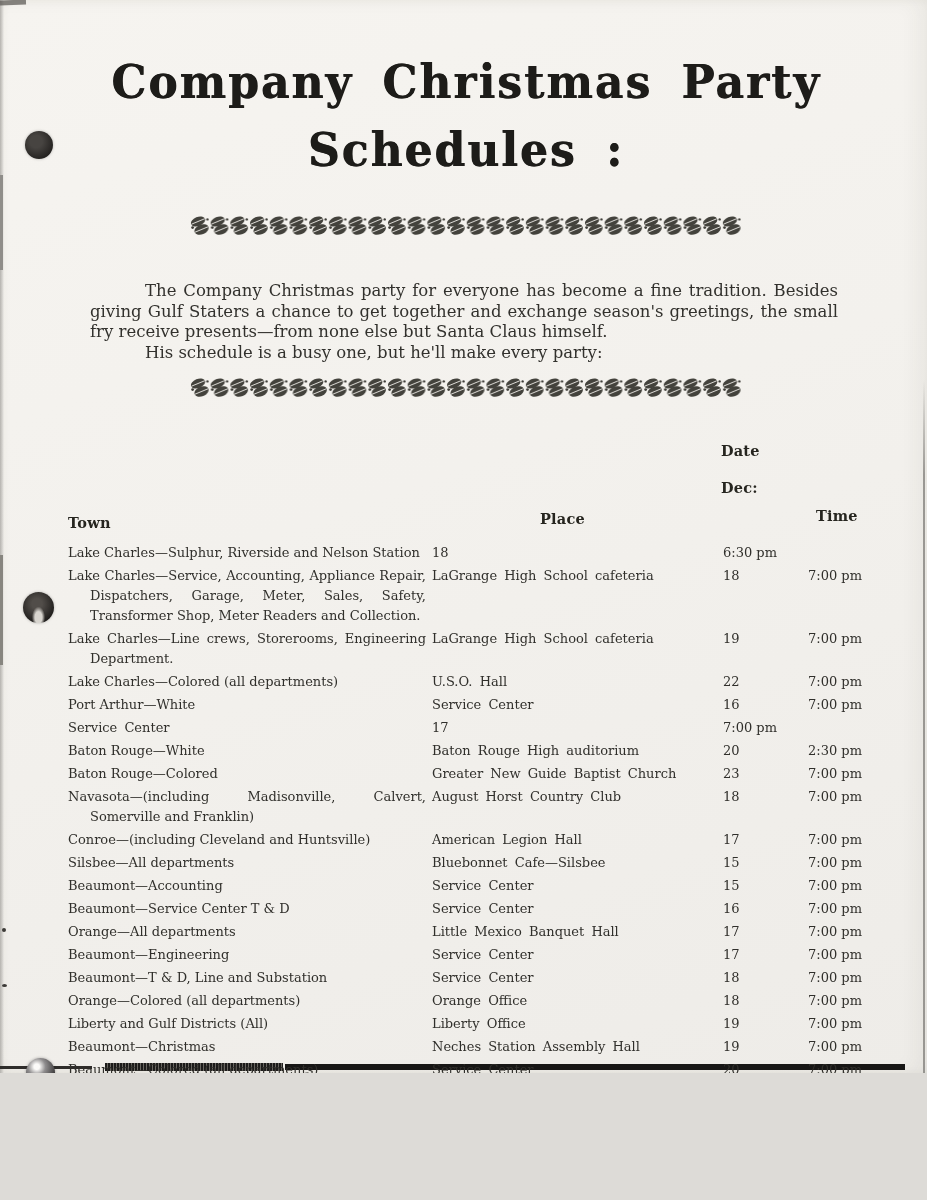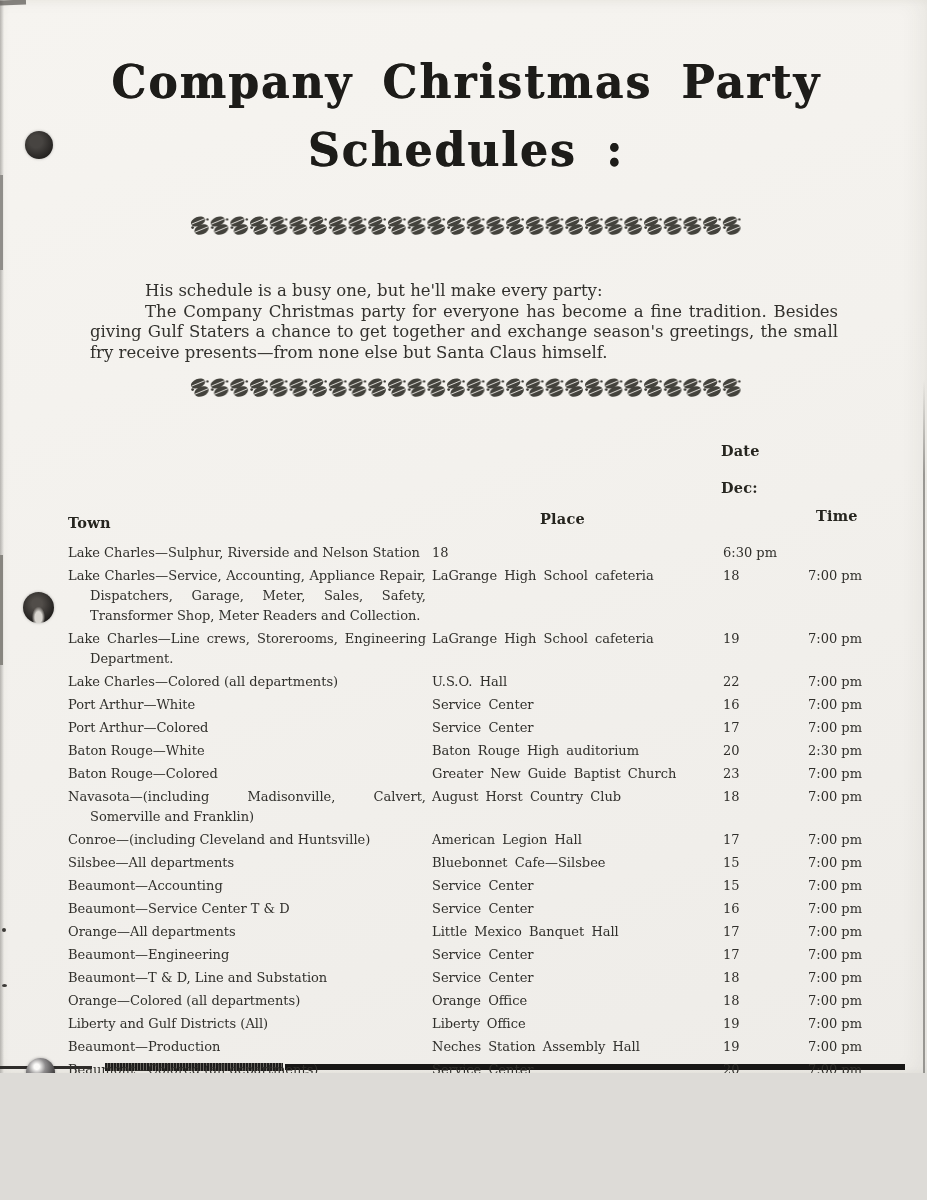--- a/index.html
+++ b/index.html
@@ -125,22 +125,22 @@
       <rect width="552" height="26" fill="url(#hb1)"></rect>
     </svg>
   </div>
   <div class="holly b2">
     <svg width="552" height="26" xmlns="http://www.w3.org/2000/svg">
       <rect width="552" height="26" fill="url(#hb1)"></rect>
     </svg>
   </div>
 
   <div class="intro">
+    <p>The Company Christmas party for everyone has become a fine tradition. Besides giving Gulf Staters a chance to get together and exchange season's greetings, the small fry receive presents—from none else but Santa Claus himself.</p>
     <p>His schedule is a busy one, but he'll make every party:</p>
-    <p>The Company Christmas party for everyone has become a fine tradition. Besides giving Gulf Staters a chance to get together and exchange season's greetings, the small fry receive presents—from none else but Santa Claus himself.</p>
   </div>
 
   <div class="colhead h-date">Date</div>
   <div class="colhead h-dec">Dec:</div>
   <div class="colhead h-town">Town</div>
   <div class="colhead h-place">Place</div>
   <div class="colhead h-time">Time</div>
 
   <div class="rows">
     <div class="srow">
@@ -171,21 +171,20 @@
     </div>
 
     <div class="srow">
       <div class="c-town">Port Arthur—White</div>
       <div class="c-place">Service Center</div>
       <div class="c-date">16</div>
       <div class="c-time">7:00 pm</div>
     </div>
 
     <div class="srow">
-      <div class="c-town">Port Arthur—Colored</div>
       <div class="c-place">Service Center</div>
       <div class="c-date">17</div>
       <div class="c-time">7:00 pm</div>
     </div>
 
     <div class="srow">
       <div class="c-town">Baton Rouge—White</div>
       <div class="c-place">Baton Rouge High auditorium</div>
       <div class="c-date">20</div>
       <div class="c-time">2:30 pm</div>
@@ -262,21 +261,21 @@
     </div>
 
     <div class="srow">
       <div class="c-town">Liberty and Gulf Districts (All)</div>
       <div class="c-place">Liberty Office</div>
       <div class="c-date">19</div>
       <div class="c-time">7:00 pm</div>
     </div>
 
     <div class="srow">
-      <div class="c-town">Beaumont—Production</div>
+      <div class="c-town">Beaumont—Christmas</div>
       <div class="c-place">Neches Station Assembly Hall</div>
       <div class="c-date">19</div>
       <div class="c-time">7:00 pm</div>
     </div>
 
     <div class="srow">
       <div class="c-town">Beaumont—Colored (all departments)</div>
       <div class="c-place">Service Center</div>
       <div class="c-date">20</div>
       <div class="c-time">7:00 pm</div>

